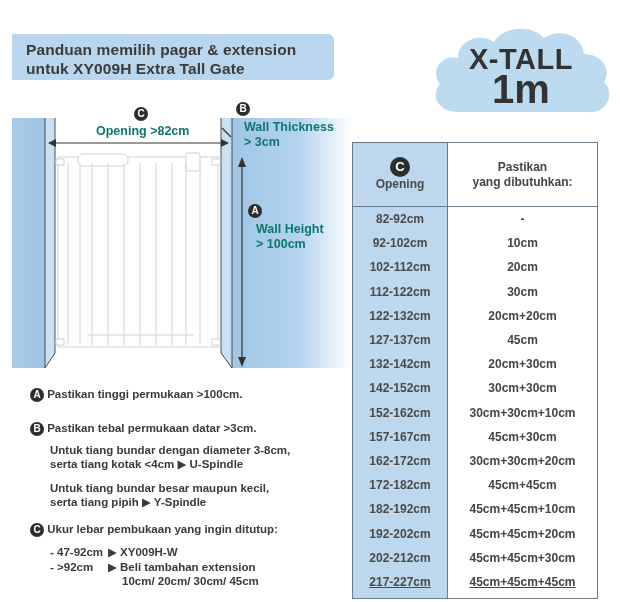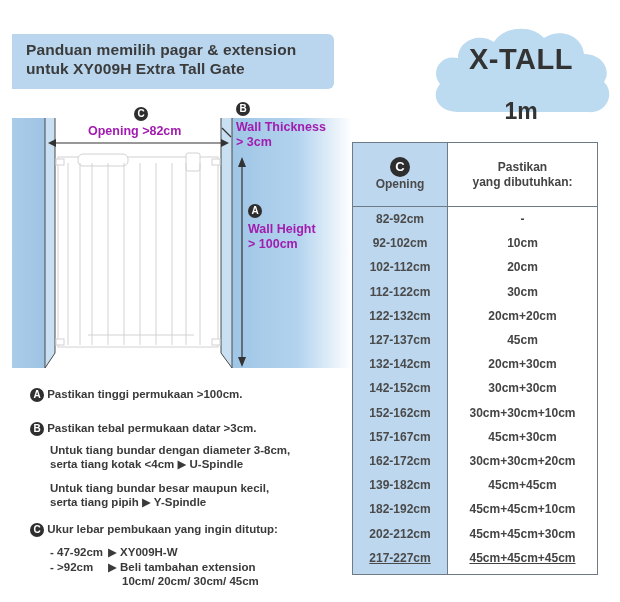--- a/index.html
+++ b/index.html
@@ -1,32 +1,32 @@
 <!DOCTYPE html>
 <html><head>
 <meta charset="utf-8">
 <style>
   html, body { margin:0; padding:0; }
   body { width:620px; height:602px; background:#ffffff; position:relative; overflow:hidden;
          font-family:"Liberation Sans", "DejaVu Sans", sans-serif; color:#3a3a3a; }
   .abs { position:absolute; }
-  .title-box { left:12px; top:34px; width:322px; height:55px; background:#b9d6ee;
+  .title-box { left:12px; top:34px; width:322px; height:46px; background:#b9d6ee;
                border-radius:0 6px 6px 0; box-sizing:border-box; padding:6px 0 0 14px; }
   .title-box div { font-weight:bold; font-size:15.5px; line-height:19px; color:#3b3b3b; letter-spacing:0.1px; }
 
   .cloud { left:428px; top:24px; width:186px; height:96px; }
   .cloud-text { left:428px; top:44px; width:186px; text-align:center; font-weight:bold; color:#333; }
   .cloud-text .l1 { font-size:29px; line-height:30px; letter-spacing:0.5px; }
-  .cloud-text .l2 { font-size:23px; line-height:30px;margin-top:22px; }
+  .cloud-text .l2 { font-size:40px; line-height:30px; }
 
   .badge { display:inline-block; width:14px; height:14px; border-radius:50%; background:#2e2e2e; color:#fff;
            font-weight:bold; font-size:10px; line-height:14px; text-align:center; vertical-align:middle; }
   .badge.big { width:20px; height:20px; line-height:20px; font-size:13px; }
 
-  .lbl { font-weight:bold; font-size:12.5px; line-height:15px; color:#a21caf; }
+  .lbl { font-weight:bold; font-size:12.5px; line-height:15px; color:#0f766e;margin-left:8px; }
 
   table.ext { position:absolute; left:352px; top:142px; width:246px; border-collapse:collapse;
               border:1.5px solid #6d7b88; }
   table.ext th, table.ext td { padding:0; text-align:center; font-weight:bold; }
   table.ext th { height:63px; border-bottom:1.5px solid #6d7b88; font-size:12px; color:#444; line-height:15px; }
   table.ext td { height:24.2px; font-size:12px; color:#444; }
   table.ext .c1 { width:94px; background:#bcd7ee; border-right:1.5px solid #6d7b88; color:#4a4a4a; }
   table.ext tr:last-child td { padding-bottom:4px;text-decoration:underline; }
 
   .notes { left:30px; font-size:11.5px; font-weight:bold; color:#3a3a3a; line-height:14px; }
@@ -177,26 +177,30 @@
       </tr>
     <tr>
         <td class="c1">157-167cm</td>
         <td>45cm+30cm</td>
       </tr>
     <tr>
         <td class="c1">162-172cm</td>
         <td>30cm+30cm+20cm</td>
       </tr>
     <tr>
-        <td class="c1">139-182cm</td>
+        <td class="c1">172-182cm</td>
         <td>45cm+45cm</td>
       </tr>
     <tr>
         <td class="c1">182-192cm</td>
         <td>45cm+45cm+10cm</td>
+      </tr>
+    <tr>
+        <td class="c1">192-202cm</td>
+        <td>45cm+45cm+20cm</td>
       </tr>
     <tr>
         <td class="c1">202-212cm</td>
         <td>45cm+45cm+30cm</td>
       </tr>
     <tr>
         <td class="c1">217-227cm</td>
         <td>45cm+45cm+45cm</td>
       </tr>
   </tbody>

